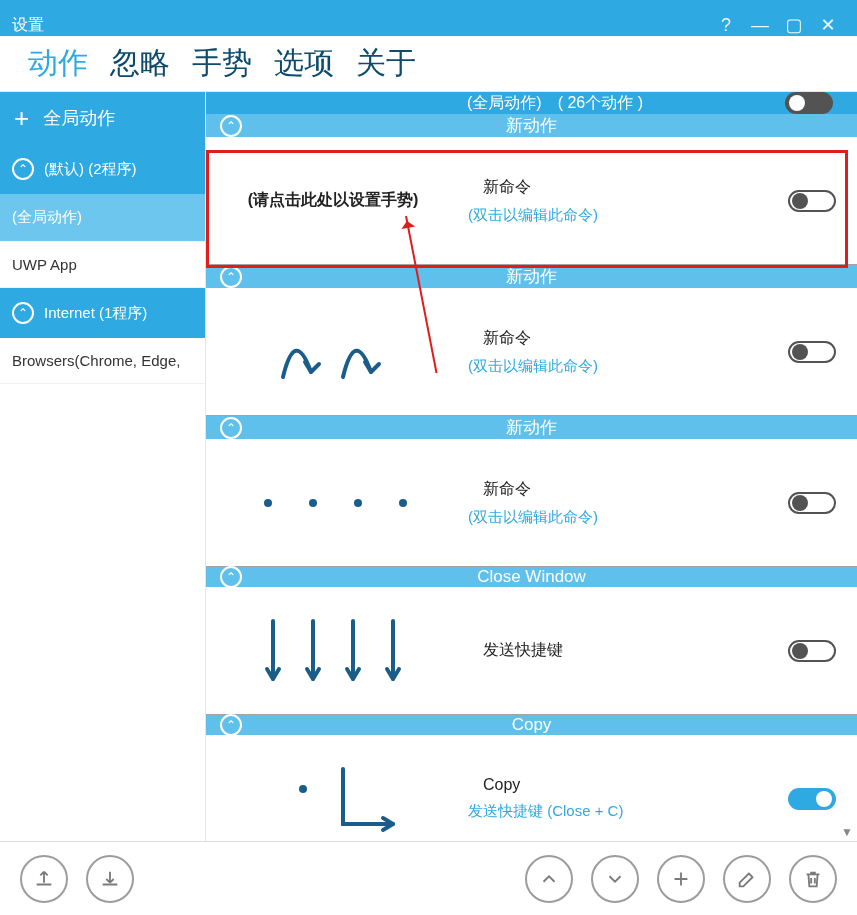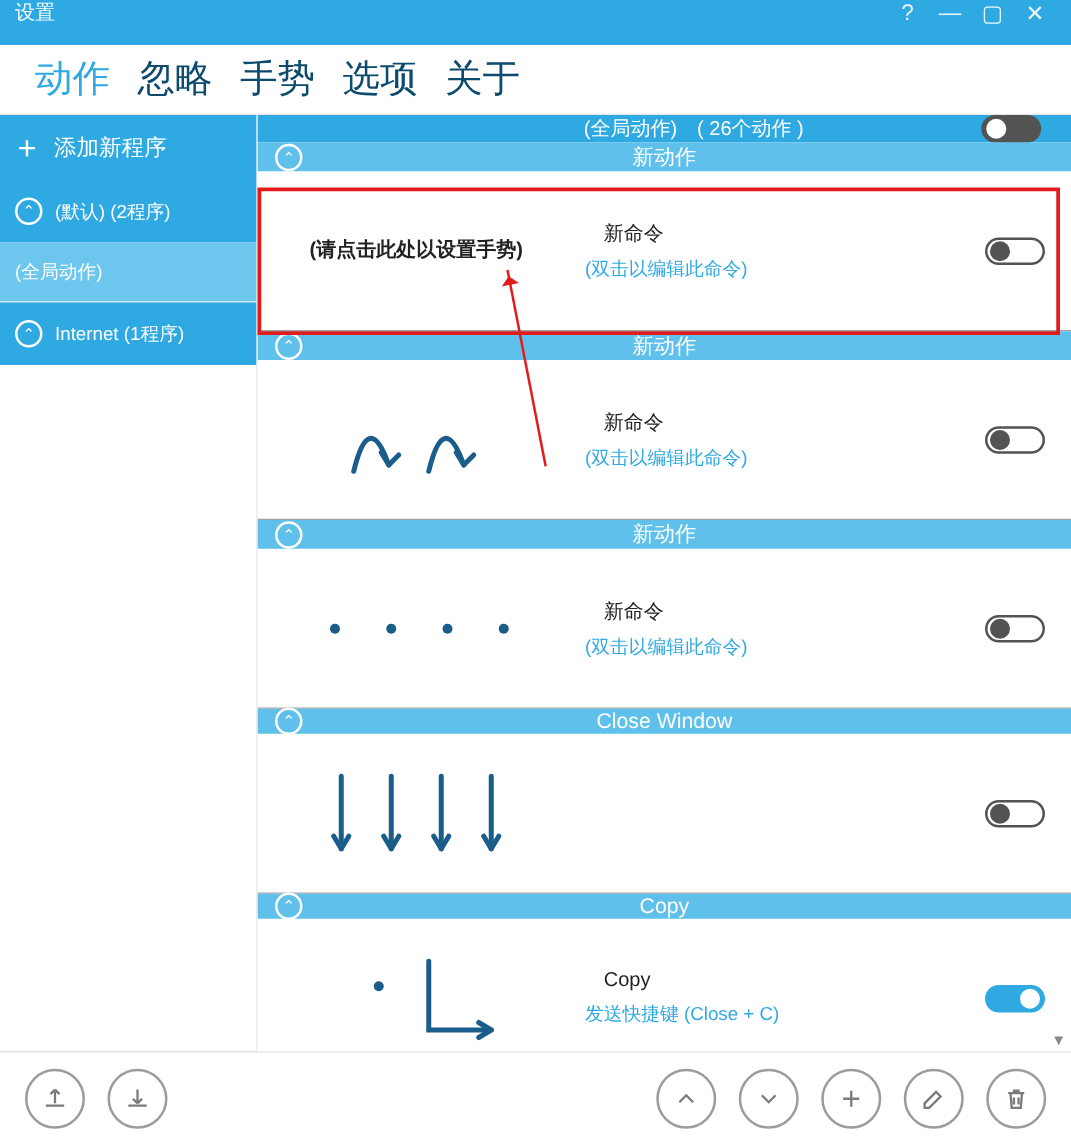--- a/index.html
+++ b/index.html
@@ -3,21 +3,21 @@
 <meta charset="utf-8">
 <style>
 * { box-sizing: border-box; margin: 0; padding: 0; }
 body {
   width: 857px; height: 915px;
   font-family: "Microsoft YaHei", "Segoe UI", sans-serif;
   background: #fff; overflow: hidden; position: relative;
 }
 .titlebar {
   height: 36px; background: #2fa9e1; color: #fff;
-  display: flex; align-items: flex-start; padding: 0 12px;
+  display: flex; align-items: flex-end; padding: 0 12px;
   font-size: 16px;
 }
 .titlebar-spacer { flex: 1; }
 .titlebar-btn { width: 34px; text-align: center; cursor: pointer; font-size: 18px; opacity: .9; }
 .tabbar {
   height: 56px; display: flex; align-items: center; gap: 22px;
   padding: 0 28px; border-bottom: 1px solid #e6e6e6;
 }
 .tabbar .tab { font-size: 30px; color: #0c4a6e; cursor: pointer; }
 .tabbar .tab.active { color: #2fa9e1; }
@@ -128,31 +128,33 @@
   <span class="tab">忽略</span>
   <span class="tab">手势</span>
   <span class="tab">选项</span>
   <span class="tab">关于</span>
 </div>
 
 <div class="main">
   <div class="sidebar">
     <div class="add-row">
       <span class="plus-icon">+</span>
-      <span>添加新程序</span>
+      <span>全局动作</span>
     </div>
     <div class="side-group-hdr">
       <span class="chev-circle">⌃</span>
       <span style="flex:1;">(默认) (2程序)</span>
     </div>
     <div class="side-item" style="background:#6dc6ed;color:#fff">(全局动作)</div>
+    <div class="side-item">UWP App</div>
     <div class="side-group-hdr">
       <span class="chev-circle">⌃</span>
       <span style="flex:1;">Internet (1程序)</span>
     </div>
+    <div class="side-item">Browsers(Chrome, Edge,</div>
   </div>
 
   <div class="content">
     <div class="content-header">
       <span>(全局动作)</span>
       <span>( 26个动作 )</span>
       <div class="gap"></div>
       <div class="toggle">
           <div class="knob"></div>
         </div>
@@ -236,20 +238,21 @@
             <path d="M40 78 l-6 -10 M40 78 l6 -10"></path>
           <line x1="80" y1="20" x2="80" y2="78"></line>
             <path d="M80 78 l-6 -10 M80 78 l6 -10"></path>
           <line x1="120" y1="20" x2="120" y2="78"></line>
             <path d="M120 78 l-6 -10 M120 78 l6 -10"></path>
           <line x1="160" y1="20" x2="160" y2="78"></line>
             <path d="M160 78 l-6 -10 M160 78 l6 -10"></path>
         </svg>
       </div>
       <div class="action-info">
+        <span class="name">发送快捷键</span>
       </div>
       <div class="action-toggle">
           <div class="toggle border">
             <div class="knob"></div>
           </div>
         </div>
     </div>
 
     <div class="action-group-hdr">
       <span class="chev-circle">⌃</span>

